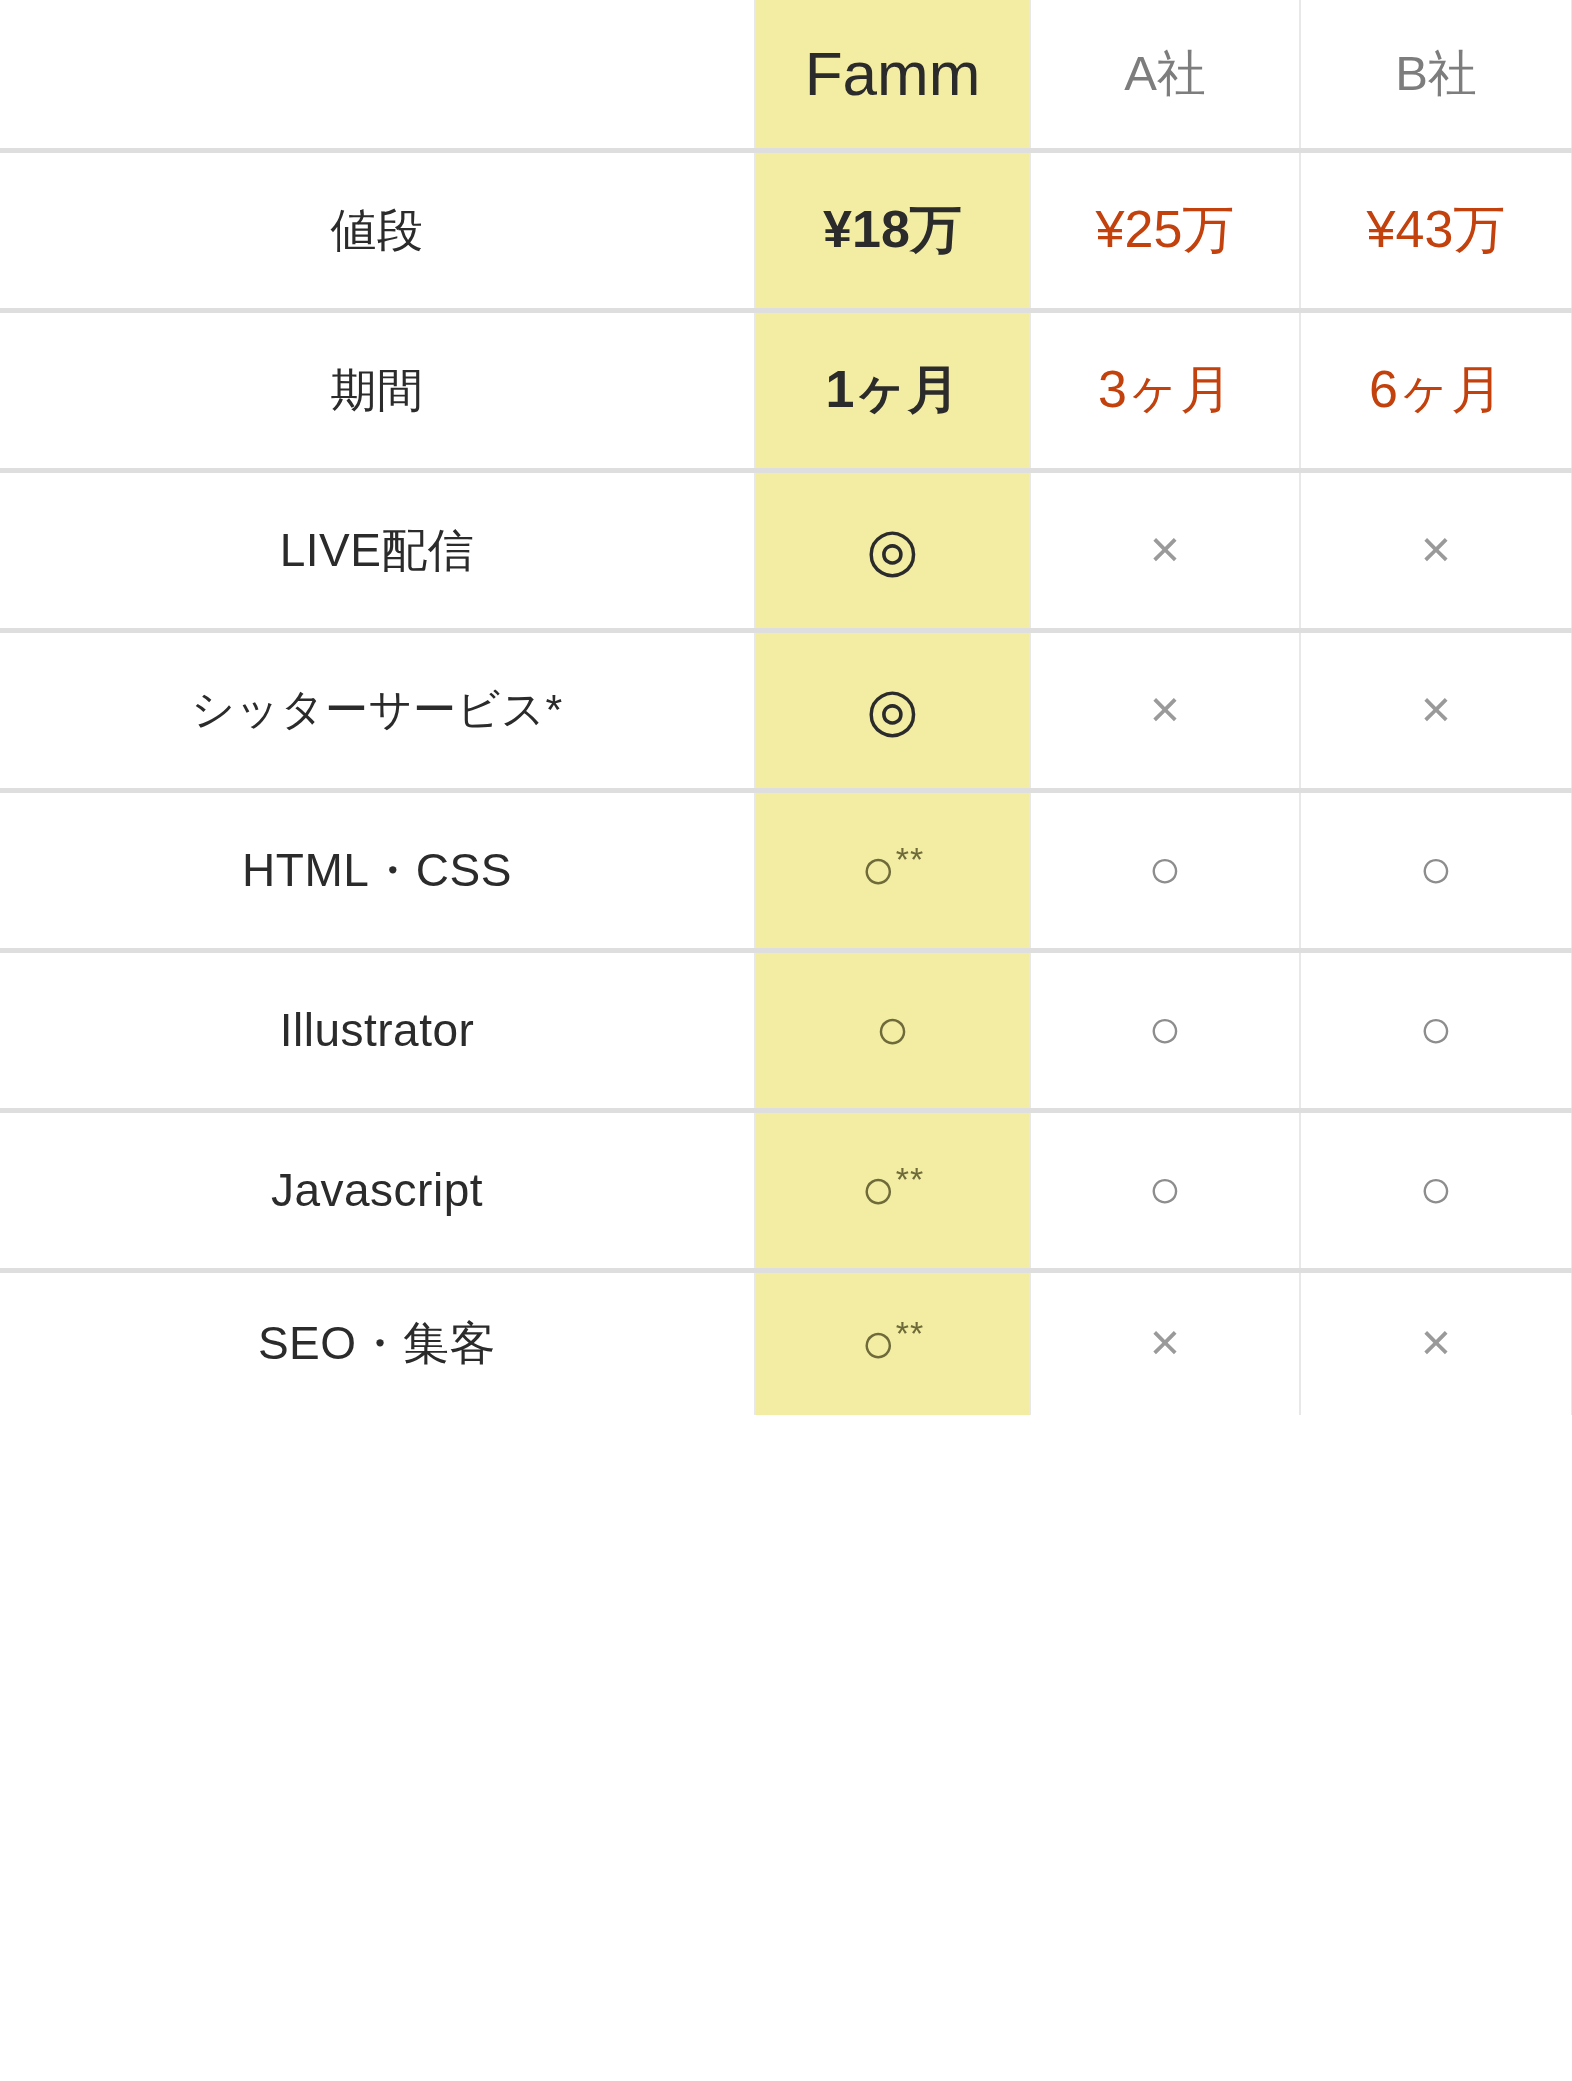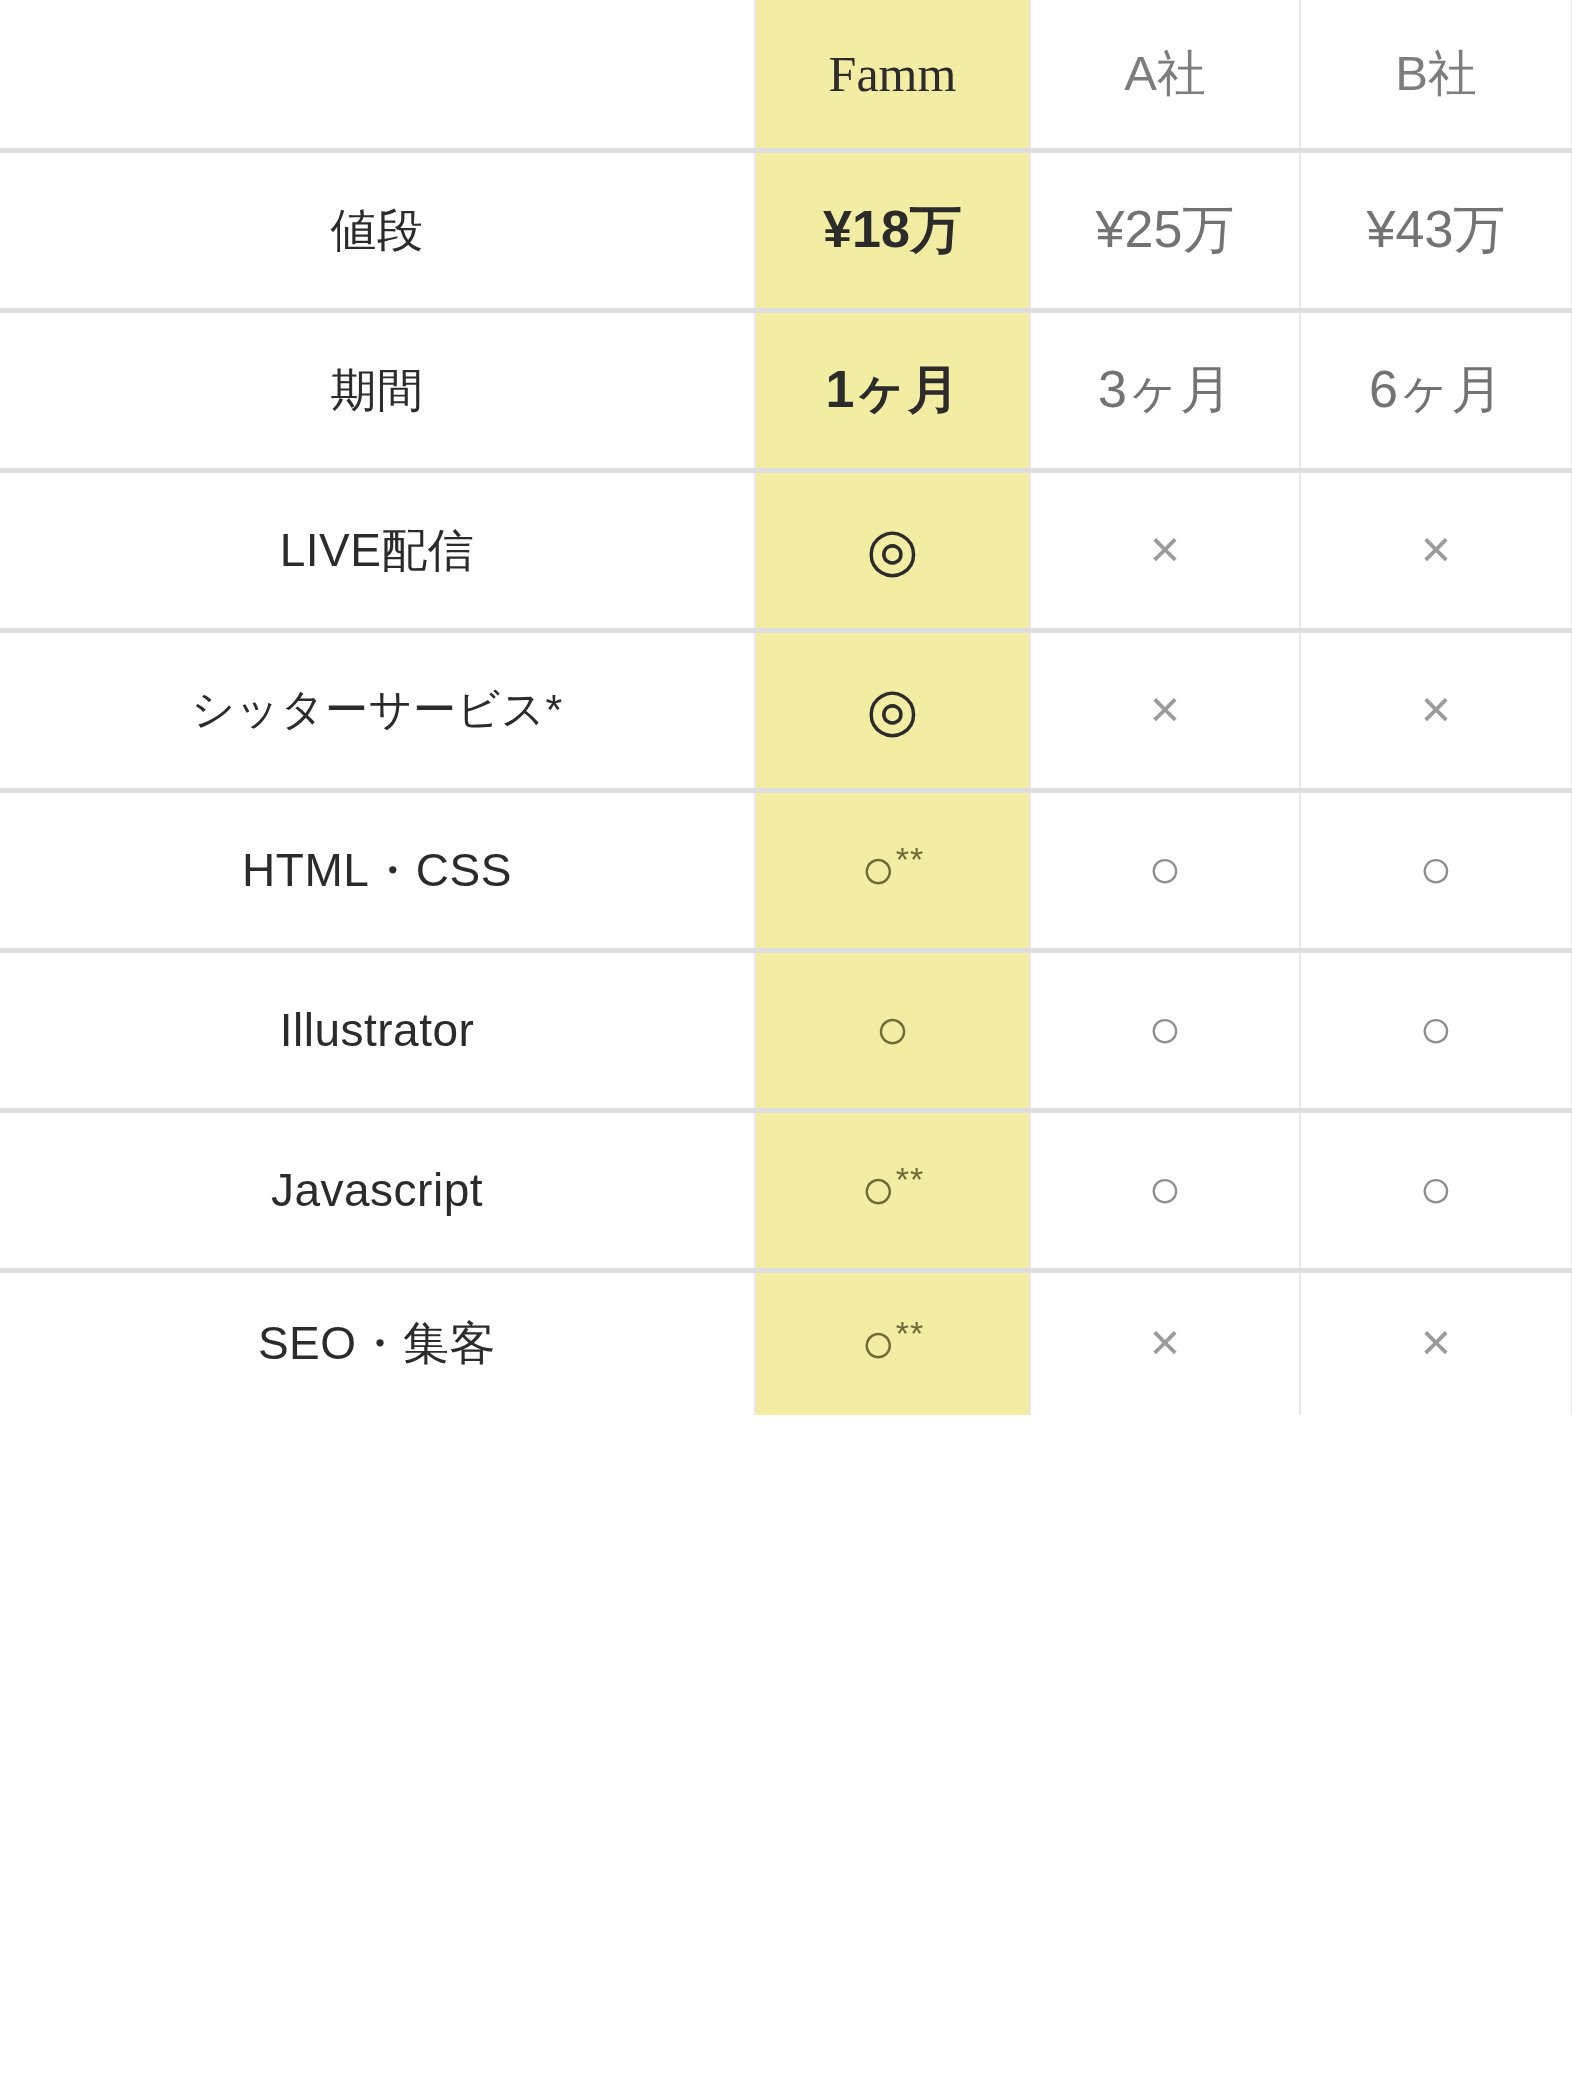--- a/index.html
+++ b/index.html
@@ -66,22 +66,21 @@
   .cell-famm {
     background: #f2eda3;
     font-size: 48px;
     color: #2b2b2b;
     font-weight: bold;
     border-left-color: #ece6a0;
     border-right-color: #ece6a0;
   }
   th.cell-famm {
     font-weight: normal;
-    font-size: 50px;
-    font-family: Liberation Serif, serif;
+    font-size: 62px;
   }
 
   
   .cell-other {
     font-size: 48px;
     color: #8d8d8d;
     font-weight: normal;
   }
   th.cell-other {
     font-size: 49px;
@@ -132,21 +131,21 @@
     font-size: 52px;
     font-weight: bold;
     color: #2b2b2b;
   }
   .num-plain {
     font-size: 52px;
     font-weight: normal;
     color: #8d8d8d;
   }
   .price-strong { font-size: 52px; font-weight: bold; color: #2b2b2b; }
-  .price-plain  { font-size: 52px; font-weight: normal; color: #737373; }
+  .price-plain  { font-size: 52px; font-weight: normal; color: #c2410c; }
 </style>
 </head>
 <body>
 
 <table id="comparison-table">
   <colgroup>
     <col class="col-label">
     <col class="col-famm">
     <col class="col-a">
     <col class="col-b">

